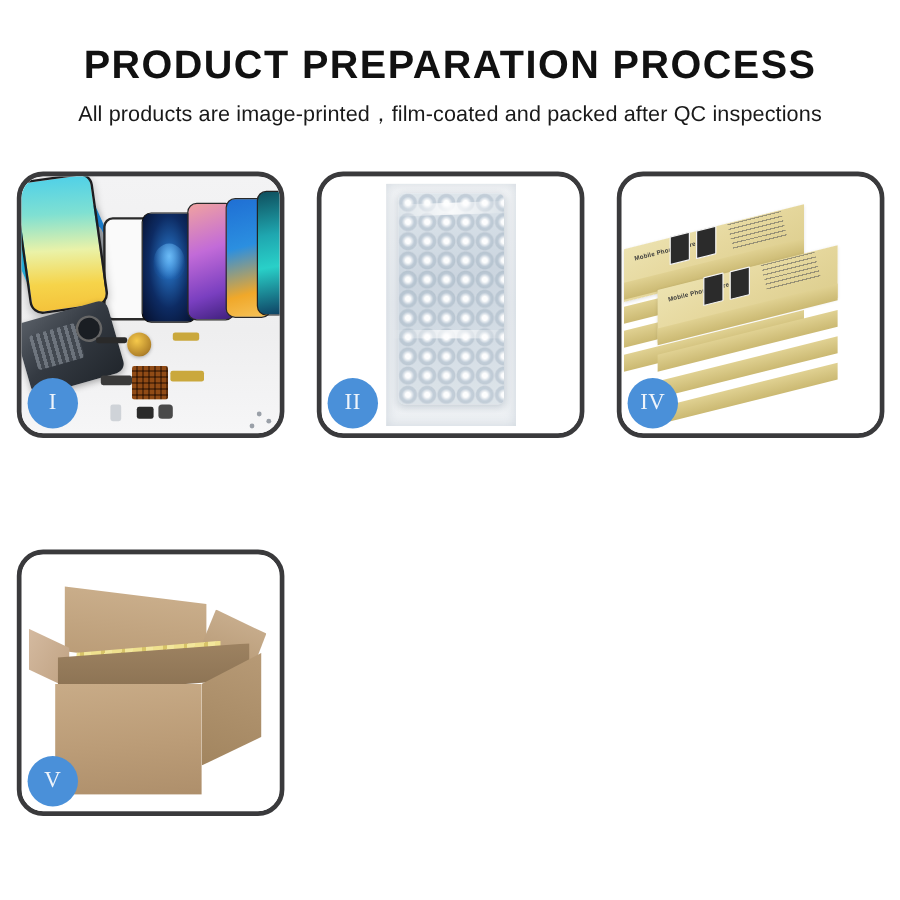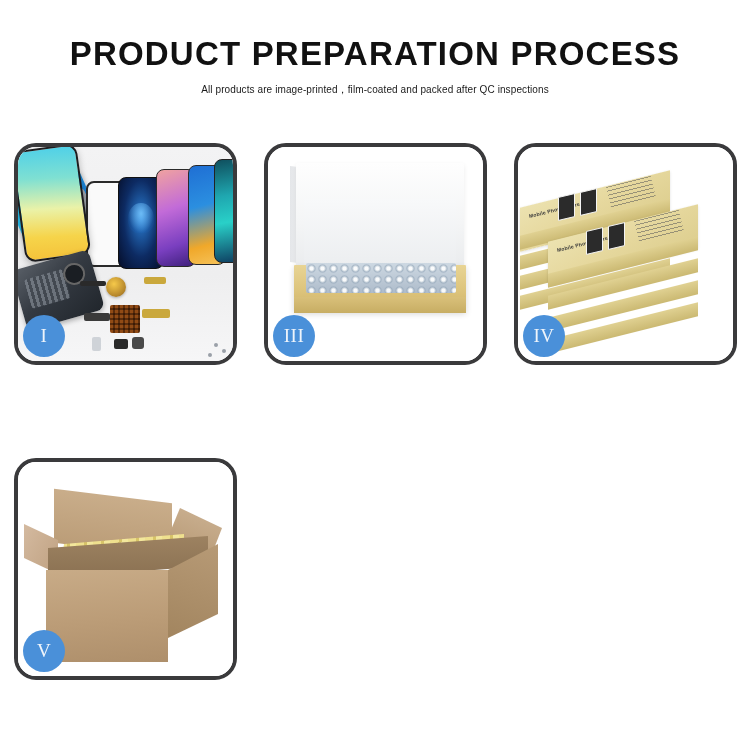--- a/index.html
+++ b/index.html
@@ -12,21 +12,21 @@
   #root { position: relative; width: 750px; height: 750px; background: #fff; }
 
   
   .header { width: 750px; padding-top: 36px; text-align: center; }
   .title {
     font-family: "Liberation Sans", sans-serif;
     font-size: 33px; font-weight: 700; letter-spacing: 1.2px;
     color: #111111; line-height: 1.1; white-space: nowrap;
   }
   .subtitle {
-    margin-top: 11px; font-size: 10px; font-weight: 400;
+    margin-top: 11px; font-size: 18px; font-weight: 400;
     color: #1a1a1a; letter-spacing: .1px; white-space: nowrap;
   }
 
   
   .grid {
     position: absolute; left: 14px; top: 143px;
     width: 722px; height: 537px;
     display: grid;
     grid-template-columns: repeat(3, 223px);
     grid-template-rows: repeat(2, 222px);
@@ -251,34 +251,31 @@
         <div class="chip" style="left:96px;top:192px;width:14px;height:10px;"></div>
         <div class="chip" style="left:74px;top:190px;width:9px;height:14px;background:#cfd3d8;"></div>
         <div class="chip" style="left:114px;top:190px;width:12px;height:12px;background:#4a4a4a;border-radius:3px;"></div>
         <div class="scr" style="left:196px;top:196px;"></div>
         <div class="scr" style="left:204px;top:202px;"></div>
         <div class="scr" style="left:190px;top:206px;"></div>
       </div>
       <div class="badge">I</div>
     </div>
 
-
     <div class="panel">
       <div class="scene">
-        <div class="m3-bg"></div>
-        <div class="m3-flapL"></div>
-        <div class="m3-flapR"></div>
-        <div class="m3-lid"></div>
-        <div class="m3-lid2"></div>
-        <div class="m3-tray"></div>
-        <div class="m3-bubble"></div>
-        <div class="m3-trayfront"></div>
+        <div class="bw-bg"></div>
+        <div class="bw-pouch"></div>
+        <div class="bw-inner"></div>
+        <div class="bw-sheen"></div>
+        <div class="bw-sheen2"></div>
       </div>
-      <div class="badge">III</div>
+      <div class="badge">II</div>
     </div>
+
 
     <div class="panel">
       <div class="scene">
         <div class="p4-bg"></div>
 
         <div class="kb" style="left:2px;  top:42px;">
             <div class="kb-top"></div>
           </div>
         <div class="kb" style="left:2px;  top:70px;">
             <div class="kb-side"></div>

